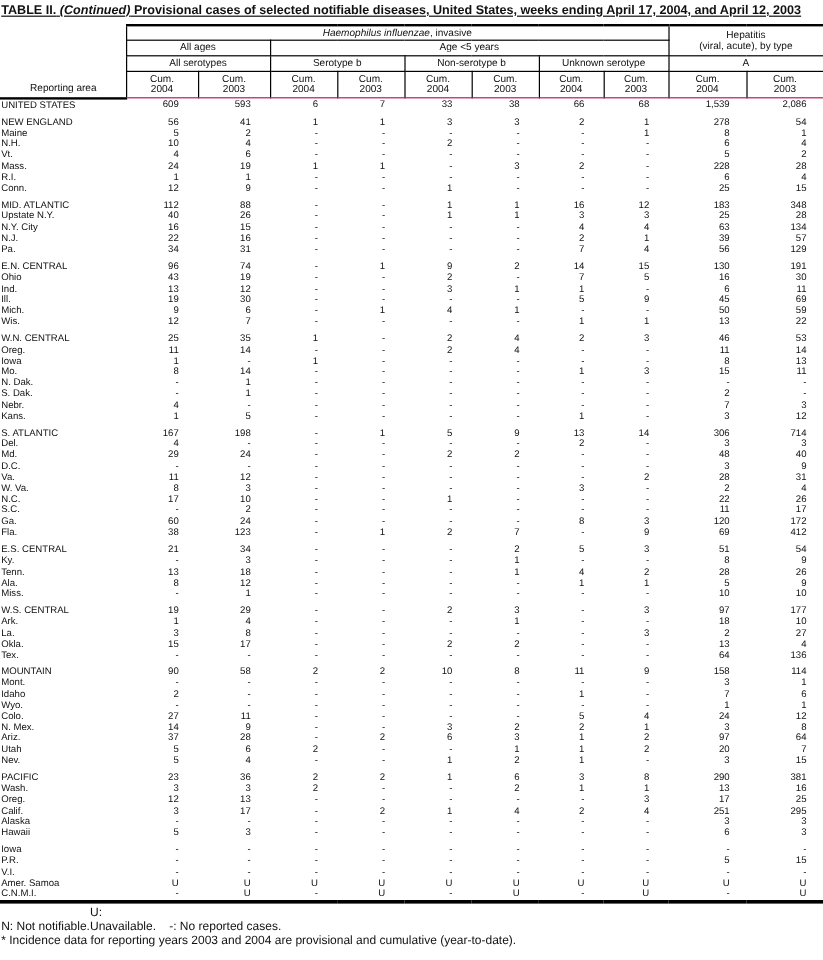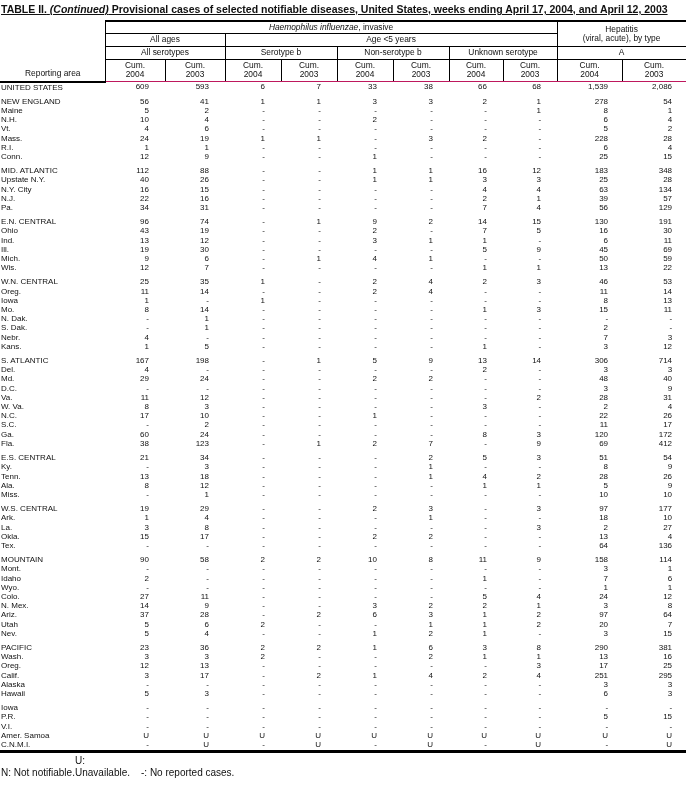--- a/index.html
+++ b/index.html
@@ -1005,15 +1005,16 @@
           <td>-</td>
           <td>U</td>
         </tr>
       </tbody>
   </table>
 
   <div class="footnotes">
     <div>
       <span class="fn-seg-n">N: Not notifiable.</span><span class="fn-seg-u">U: Unavailable.</span><span>-: No reported cases.</span>
     </div>
+    <div>* Incidence data for reporting years 2003 and 2004 are provisional and cumulative (year-to-date).</div>
   </div>
 
 </div>
 
 </body></html>

